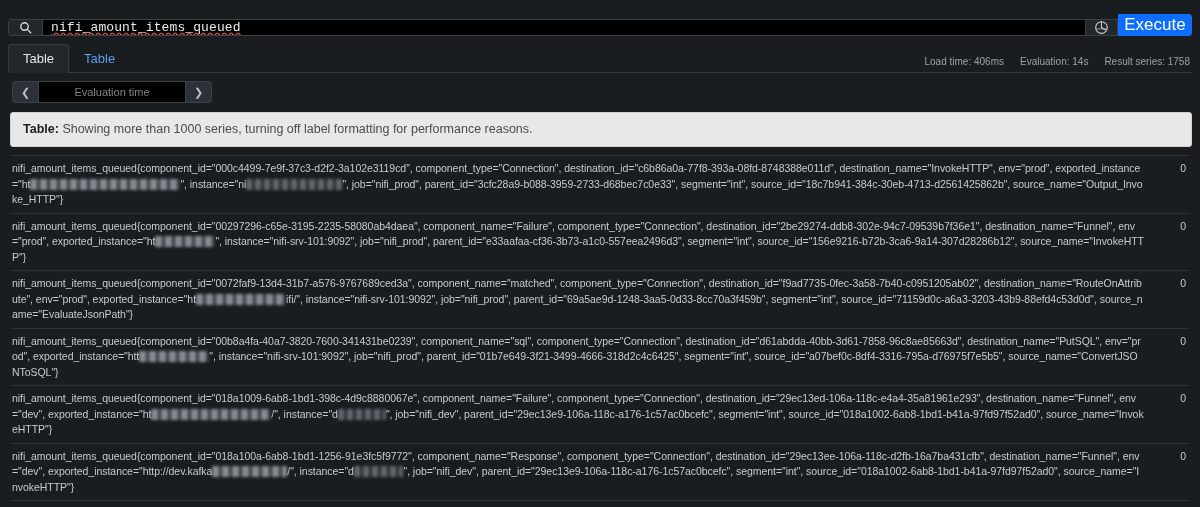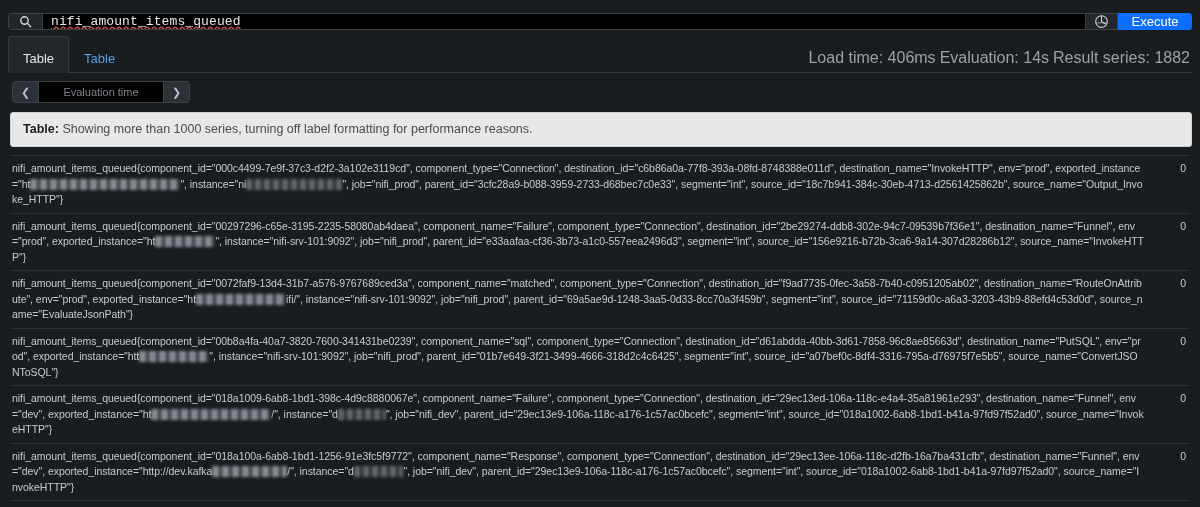--- a/index.html
+++ b/index.html
@@ -8,21 +8,21 @@
     width: 1200px; height: 507px;
     background: #191d20;
     font-family: "Liberation Sans", sans-serif;
     overflow: hidden;
   }
   .app { width: 1200px; height: 507px; background: #191d20; position: relative; }
 
   
   .query-bar {
     display: flex;
-    align-items: center;
+    align-items: flex-end;
     height: 30px;
     margin: 6px 8px 0 8px;
   }
   .input-group {
     display: flex;
     flex: 1 1 auto;
     border: 1px solid #3c4146;
     border-radius: 3px 0 0 3px;
     background: #000;
     overflow: hidden;
@@ -61,59 +61,59 @@
     border: 1px solid #3c4146;
     border-left: 0;
     color: #c8cdd2;
   }
   .execute-btn {
     flex: 0 0 74px;
     background: #0d6efd;
     color: #fff;
     border: 1px solid #0d6efd;
     border-radius: 0 3px 3px 0;
-    font-size: 13px;
+    font-size: 17px;
     cursor: pointer;
     display: flex; align-items: center; justify-content: center;
     padding: 0;
   }
 
   
   .tabs-row {
     display: flex;
     align-items: flex-end;
     margin: 8px 8px 0 8px;
     border-bottom: 1px solid #343a40;
     position: relative;
     height: 29px;
   }
   .tab {
-    padding: 13px 14px 5px 14px;
+    padding: 5px 14px 5px 14px;
     font-size: 13px;
     color: #5a9fe8;
     cursor: pointer;
     border: 1px solid transparent;
     border-radius: 3px 3px 0 0;
     margin-bottom: -1px;
     line-height: 17px;
     margin-top: 20px;
   }
   .tab.active {
     color: #e3e6e9;
     background: #22272b;
     border-color: #343a40 #343a40 #22272b;
   }
   .query-stats {
     position: absolute;
     right: 2px;
     bottom: 5px;
-    font-size: 16px;
+    font-size: 10px;
     color: #9aa1a8;
     display: flex;
-    gap: 4px;
+    gap: 16px;
     white-space: nowrap;
   }
 
   
   .eval-row { margin: 8px 8px 0 12px; }
   .eval-group {
     display: inline-flex;
     align-items: stretch;
     height: 22px;
     border: 1px solid #3c4146;
@@ -125,21 +125,21 @@
     background: #2b3136;
     color: #b9bfc5;
     display: flex; align-items: center; justify-content: center;
     font-size: 11px;
     cursor: pointer;
     border: 0;
   }
   .eval-arrow.left { border-right: 1px solid #3c4146; }
   .eval-arrow.right { border-left: 1px solid #3c4146; }
   .eval-input {
-    width: 124px;
+    width: 146px;
     background: #000;
     border: 0;
     outline: none;
     color: #8d949b;
     font-size: 11px;
     text-align: center;
   }
   .eval-input::placeholder { color: #7d848b; }
 
   
@@ -225,21 +225,21 @@
     </span>
     <button class="execute-btn">Execute</button>
   </div>
 
   <div class="tabs-row">
     <div class="tab active">Table</div>
     <div class="tab">Table</div>
     <div class="query-stats">
       <span>Load time: 406ms</span>
       <span>Evaluation: 14s</span>
-      <span>Result series: 1882</span>
+      <span>Result series: 1758</span>
     </div>
   </div>
 
   <div class="eval-row">
     <div class="eval-group">
       <button class="eval-arrow left">❮</button>
       <input class="eval-input" type="text" placeholder="Evaluation time" value="" style="">
       <button class="eval-arrow right">❯</button>
     </div>
   </div>

